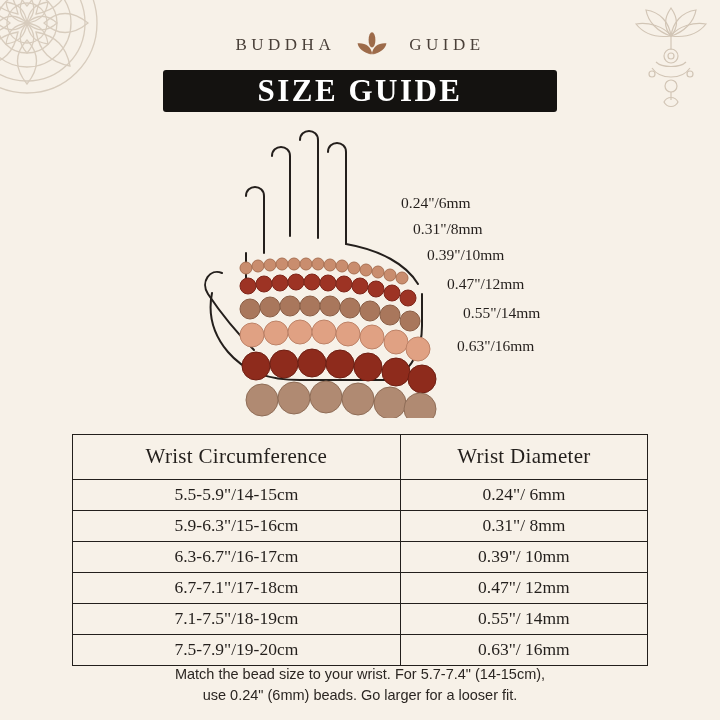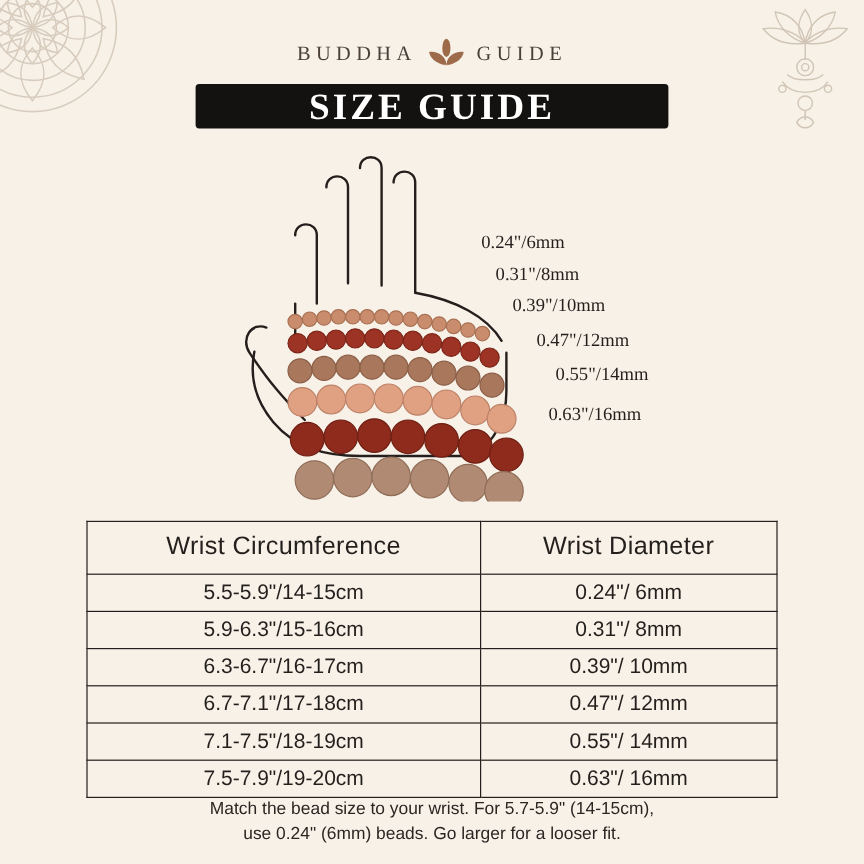--- a/index.html
+++ b/index.html
@@ -13,50 +13,50 @@
   }
   .page{position:relative;width:720px;height:720px;}
 
   
   .mandala-tl{position:absolute;left:-48px;top:-52px;width:150px;height:150px;opacity:.5;}
   .mandala-tr{position:absolute;right:4px;top:2px;width:90px;height:110px;opacity:.6;}
 
   
   .brand{
     position:absolute;left:0;right:0;top:28px;
-    display:flex;align-items:center;justify-content:center;gap:8px;
+    display:flex;align-items:center;justify-content:center;gap:20px;
   }
   .brand .word{
     font-family:"Liberation Serif", serif;
     font-size:17px;letter-spacing:4.5px;color:#4a4039;font-weight:400;
   }
   .brand .lotus{width:34px;height:34px;}
 
   
   .title-bar{
-    position:absolute;left:163px;top:70px;width:394px;height:37px;
+    position:absolute;left:163px;top:70px;width:394px;height:42px;
     background:#141210;border-radius:3px;
     display:flex;align-items:center;justify-content:center;
   }
   .title-bar .title{
     color:#fff;font-size:31px;font-weight:bold;letter-spacing:2.5px;
     font-family:"Liberation Serif", serif;
   }
 
   
   .illustration{position:absolute;left:150px;top:118px;width:430px;height:300px;}
   .bead-labels{position:absolute;left:395px;top:118px;width:300px;height:260px;}
   .bead-label{
     position:absolute;font-size:15.5px;color:#241f1c;
     font-family:"Liberation Serif", serif;white-space:nowrap;
   }
 
   
   .table-wrap{position:absolute;left:72px;top:434px;width:576px;}
-  table{border-collapse:collapse;width:100%;font-family:Liberation Sans, sans-serif;}
+  table{border-collapse:collapse;width:100%;font-family:Liberation Serif, serif;}
   th,td{
     border:1px solid #231f1c;
     text-align:center;color:#231f1c;
   }
   th{font-size:21px;font-weight:normal;padding:9px 0 10px;letter-spacing:.3px;}
   td{font-size:17.5px;padding:4px 0 5px;}
 
   
   .footer{
     position:absolute;left:60px;right:60px;top:664px;
@@ -265,17 +265,17 @@
         </tr>
         <tr>
           <td>7.5-7.9"/19-20cm</td>
           <td>0.63"/ 16mm</td>
         </tr>
       </tbody>
     </table>
   </div>
 
   <div class="footer">
-    <div>Match the bead size to your wrist. For 5.7-5.9" (14-15cm),</div>
+    <div>Match the bead size to your wrist. For 5.7-7.4" (14-15cm),</div>
     <div>use 0.24" (6mm) beads. Go larger for a looser fit.</div>
   </div>
 
 </div>
 
 </body></html>

